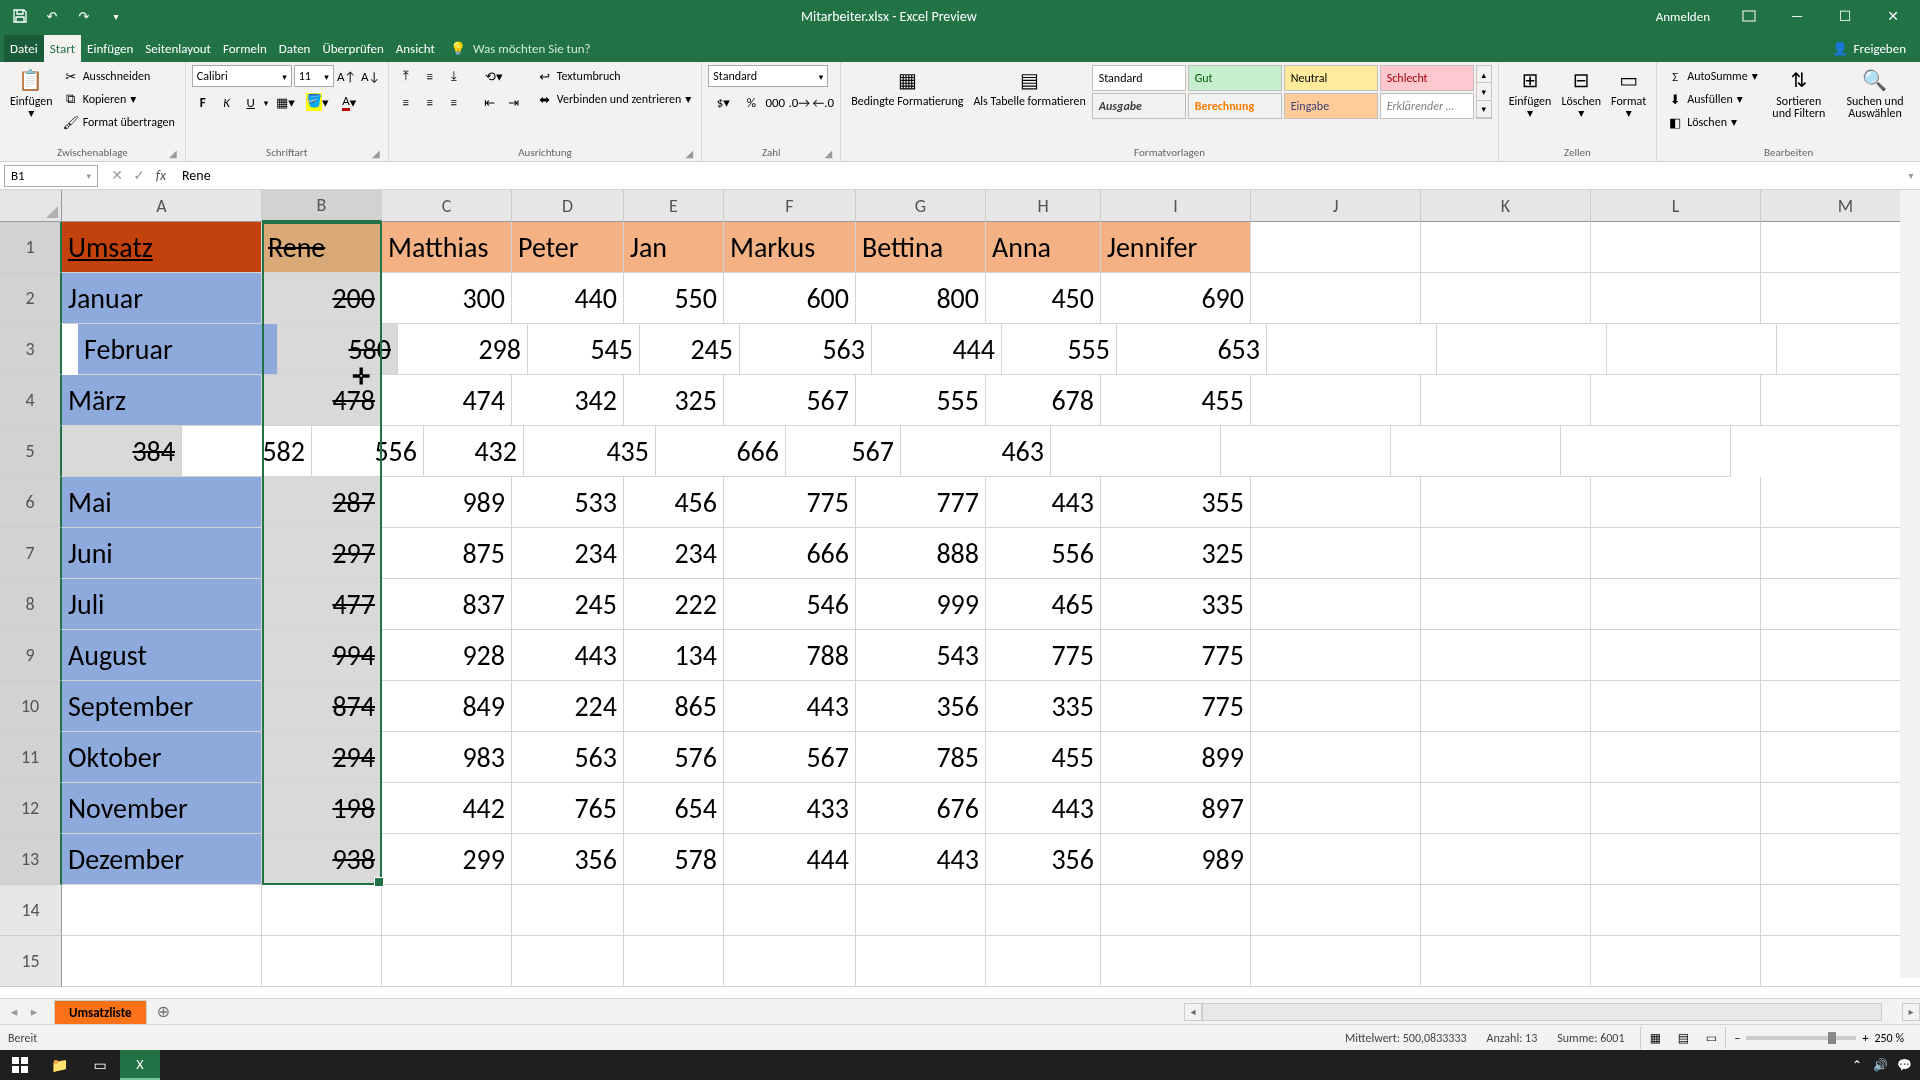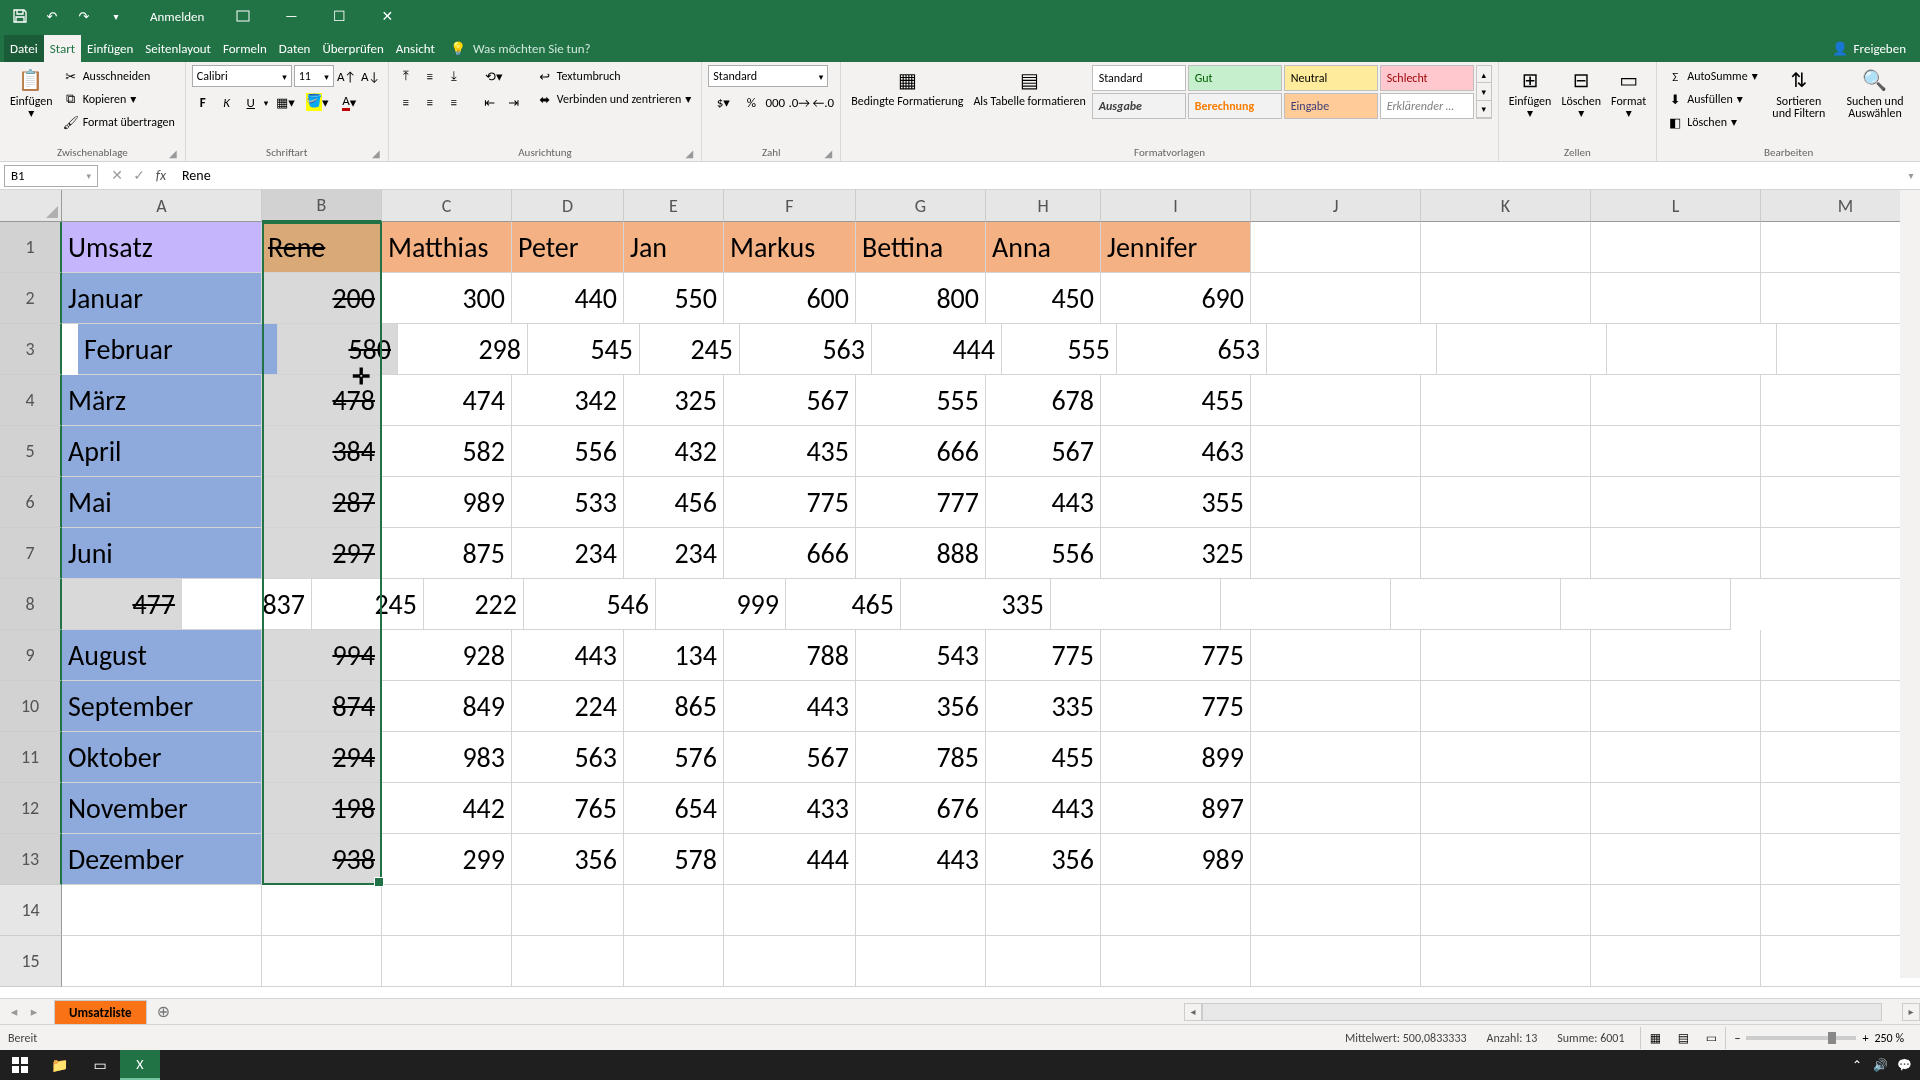--- a/index.html
+++ b/index.html
@@ -71,21 +71,21 @@
 .col-h { background: #e6e6e6; border-right: 1px solid #ccc; border-bottom: 1px solid #999; display: flex; align-items: center; justify-content: center; font-size: 18px; color: #555; }
 .col-h.selected { background: #d2d2d2; border-bottom: 2px solid #217346; }
 .row-headers { position: absolute; left: 0; top: 32px; width: 62px; }
 .row-h { background: #e6e6e6; border-right: 1px solid #999; border-bottom: 1px solid #ccc; display: flex; align-items: center; justify-content: center; font-size: 18px; color: #555; height: 51px; }
 .row-h.selected { background: #d2d2d2; border-right: 2px solid #217346; }
 .cells { position: absolute; left: 62px; top: 32px; }
 .row { display: flex; height: 51px; }
 .cell { border-right: 1px solid #d4d4d4; border-bottom: 1px solid #d4d4d4; padding: 0 6px; display: flex; align-items: center; font-family: Calibri, sans-serif; font-size: 28px; background: #fff; }
 .cell.num { justify-content: flex-end; }
 .hdr-row .cell { background: #f4b183; font-weight: normal; }
-.hdr-row .cell.umsatz { background: #c4b5fd; }
+.hdr-row .cell.umsatz { background: #c2410c; text-decoration: underline; }
 .month-cell { background: #8ea9db !important; }
 .strike-cell { text-decoration: line-through; }
 .selected-col { background: #d9d9d9 !important; }
 .hdr-row .cell.selected-col.strike-cell { background: #d9a978 !important; }
 
 .selection-rect { position: absolute; border: 2px solid #217346; pointer-events: none; }
 .selection-rect::after { content: ""; position: absolute; bottom: -4px; right: -4px; width: 8px; height: 8px; background: #217346; border: 1px solid #fff; }
 .vscroll { position: absolute; top: 0; right: 0; bottom: 20px; width: 20px; background: #f3f2f1; }
 
 
@@ -125,20 +125,21 @@
   <div class="qat">
     <div class="btn">
         <svg width="16" height="16" viewBox="0 0 16 16">
           <path fill="none" stroke="#fff" stroke-width="1.3" d="M2 2h10l2 2v10H2z M5 2v4h6V2 M4 14v-5h8v5"></path>
         </svg>
       </div>
     <div class="btn">↶</div>
     <div class="btn">↷</div>
     <div class="btn" style="font-size:10px;">▾</div>
   </div>
+  <div class="title">Mitarbeiter.xlsx - Excel Preview</div>
   <div class="right">
     <div class="signin">Anmelden</div>
     <div class="btn">
         <svg width="14" height="14" viewBox="0 0 14 14">
           <rect x="1" y="2" width="12" height="10" fill="none" stroke="#fff"></rect>
         </svg>
       </div>
     <div class="btn">—</div>
     <div class="btn">☐</div>
     <div class="btn close">✕</div>
@@ -451,21 +452,20 @@
         <div class="cell num" style="width: 132px;">567</div>
         <div class="cell num" style="width: 130px;">555</div>
         <div class="cell num" style="width: 115px;">678</div>
         <div class="cell num" style="width: 150px;">455</div>
         <div class="cell" style="width: 170px;"></div>
         <div class="cell" style="width: 170px;"></div>
         <div class="cell" style="width: 170px;"></div>
         <div class="cell" style="width: 170px;"></div>
       </div>
       <div class="row">
-        <div class="cell month-cell" style="width: 200px;">April</div>
         <div class="cell num selected-col strike-cell" style="width: 120px;">384</div>
         <div class="cell num" style="width: 130px;">582</div>
         <div class="cell num" style="width: 112px;">556</div>
         <div class="cell num" style="width: 100px;">432</div>
         <div class="cell num" style="width: 132px;">435</div>
         <div class="cell num" style="width: 130px;">666</div>
         <div class="cell num" style="width: 115px;">567</div>
         <div class="cell num" style="width: 150px;">463</div>
         <div class="cell" style="width: 170px;"></div>
         <div class="cell" style="width: 170px;"></div>
@@ -496,20 +496,21 @@
         <div class="cell num" style="width: 132px;">666</div>
         <div class="cell num" style="width: 130px;">888</div>
         <div class="cell num" style="width: 115px;">556</div>
         <div class="cell num" style="width: 150px;">325</div>
         <div class="cell" style="width: 170px;"></div>
         <div class="cell" style="width: 170px;"></div>
         <div class="cell" style="width: 170px;"></div>
         <div class="cell" style="width: 170px;"></div>
       </div>
       <div class="row">
+        <div class="cell month-cell" style="width: 200px;">Juli</div>
         <div class="cell num selected-col strike-cell" style="width: 120px;">477</div>
         <div class="cell num" style="width: 130px;">837</div>
         <div class="cell num" style="width: 112px;">245</div>
         <div class="cell num" style="width: 100px;">222</div>
         <div class="cell num" style="width: 132px;">546</div>
         <div class="cell num" style="width: 130px;">999</div>
         <div class="cell num" style="width: 115px;">465</div>
         <div class="cell num" style="width: 150px;">335</div>
         <div class="cell" style="width: 170px;"></div>
         <div class="cell" style="width: 170px;"></div>

